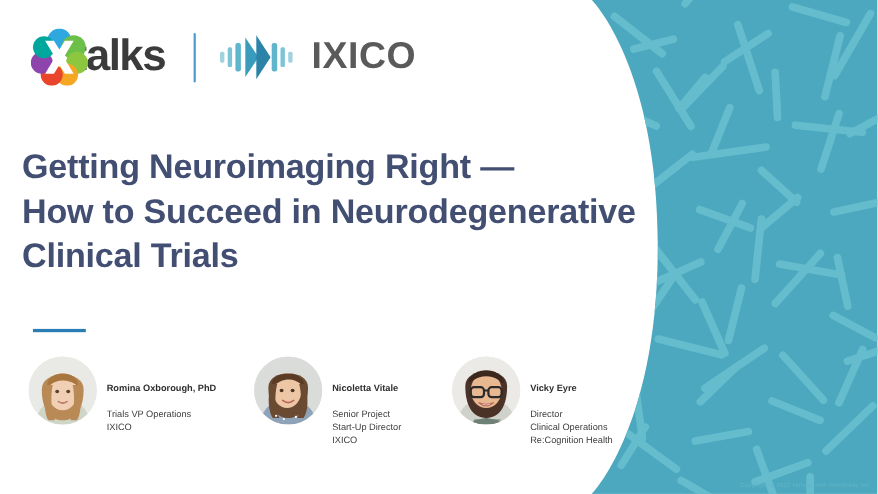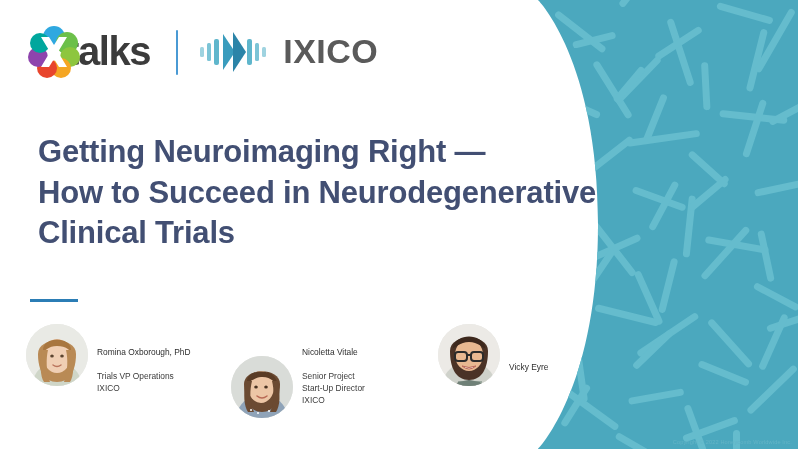--- a/index.html
+++ b/index.html
@@ -90,21 +90,21 @@
     color: #5a5a5a;
     letter-spacing: 0.5px;
     line-height: 1;
     margin-left: 9px;
     padding-bottom: 2px;
   }
 
   
   .title {
     position: absolute;
-    left: 38px;
+    left: 20px;
     top: 132px;
     width: 600px;
     font-size: 31px;
     font-weight: bold;
     line-height: 1.31;
     color: #424f73;
     letter-spacing: -0.2px;
     white-space: pre-line;
   }
 
@@ -125,22 +125,22 @@
     width: 580px;
     height: 85px;
   }
   .speaker {
     position: absolute;
     top: 0;
     display: flex;
     align-items: flex-start;
   }
   .speaker-0 { left: 0px; }
-  .speaker-1 { left: 205px; align-items: flex-end; }
-  .speaker-2 { left: 412px; align-items: flex-end; }
+  .speaker-1 { left: 205px; }
+  .speaker-2 { left: 385px; }
 
   .avatar {
     width: 62px;
     height: 62px;
     border-radius: 50%;
     flex: 0 0 62px;
     overflow: hidden;
     position: relative;
     background: #e6e7e4;
   }
@@ -148,21 +148,21 @@
 
   .speaker-text {
     margin-left: 9px;
     padding-top: 11px;
     font-size: 8.4px;
     line-height: 1.42;
     color: #3c3c3c;
     white-space: pre-line;
   }
   .speaker-name {
-    font-weight: normal;
+    font-weight: bold;
     color: #2e2e2e;
     display: block;
     margin-bottom: 0px;
   }
   .speaker-role {
     display: block;
   }
 
   
   .copyright {
@@ -458,20 +458,23 @@
           <path d="M15 23 C18 9 44 9 47 23 C47 27 42 18 31 18 C20 18 15 27 15 23 Z" fill="#3d281d"></path>
           <rect x="17" y="28" width="12" height="9" rx="3" fill="none" stroke="#2b2b2b" stroke-width="2"></rect>
           <rect x="33" y="28" width="12" height="9" rx="3" fill="none" stroke="#2b2b2b" stroke-width="2"></rect>
           <line x1="29" y1="31" x2="33" y2="31" stroke="#2b2b2b" stroke-width="2"></line>
           <path d="M24 42 Q31 48 38 42 Q31 45 24 42 Z" fill="#ffffff" stroke="#b9695a" stroke-width="1"></path>
           <path d="M20 57 L44 57 L44 62 L20 62 Z" fill="#7a8d82" opacity="0.6"></path>
         </svg>
       </div>
       <div class="speaker-text">
         <span class="speaker-name">Vicky Eyre</span>
+        <span class="speaker-role">Director
+Clinical Operations
+Re:Cognition Health</span>
       </div>
     </div>
 
   </div>
 
   <div class="copyright">Copyright © 2022 Honeycomb Worldwide Inc.</div>
 
 </div>
 
 </body></html>

